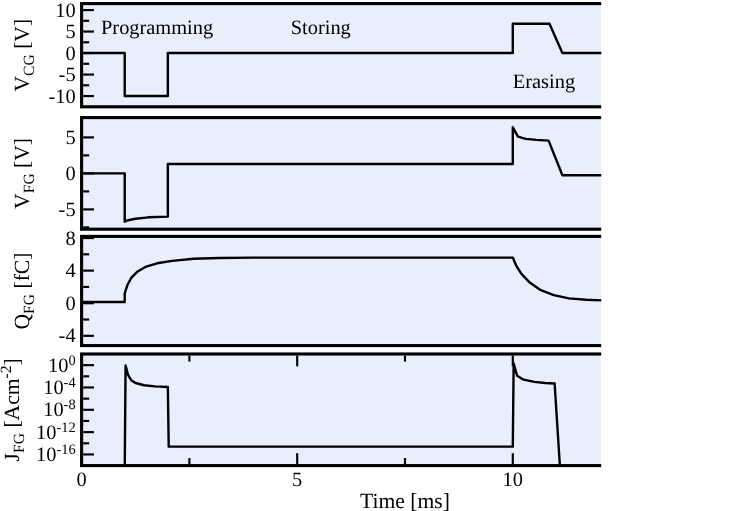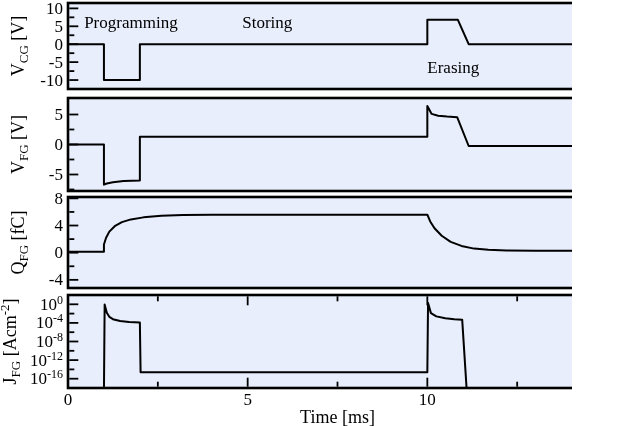--- a/index.html
+++ b/index.html
@@ -1,17 +1,17 @@
 <!DOCTYPE html>
 <html><head>
 <meta charset="utf-8">
 <style>
   html,body{margin:0;padding:0;background:#ffffff;}
   #stage{
-    width:572px;height:426px;position:relative;overflow:hidden;
+    width:501px;height:426px;position:relative;overflow:hidden;
     font-family:"Liberation Serif","DejaVu Serif",serif;background:#ffffff;
   }
   svg text{font-family:"Liberation Serif","DejaVu Serif",serif;}
 </style>
 </head>
 <body>
 
 <div id="stage">
   <svg id="plot" width="619" height="426" viewBox="0 0 619 426">
       <defs>

